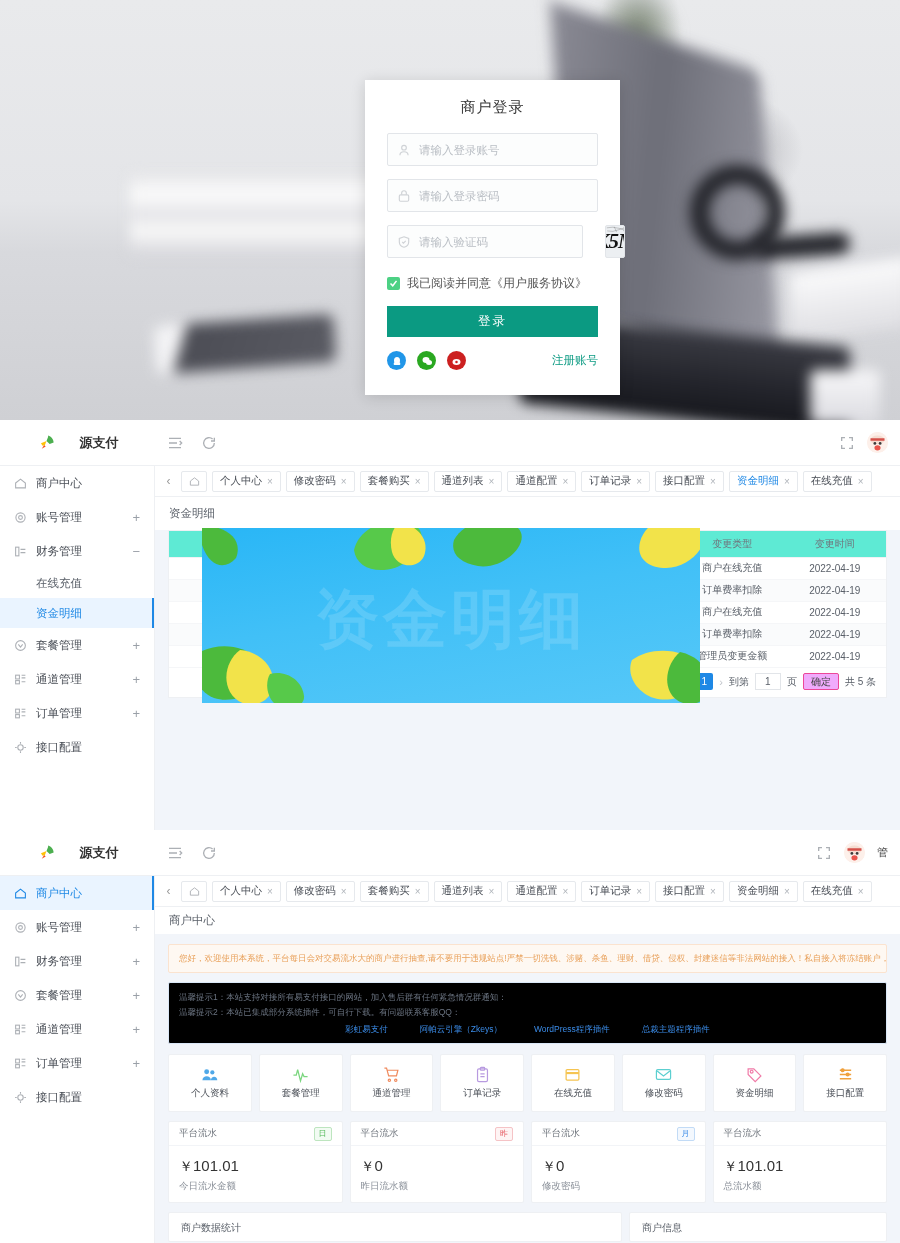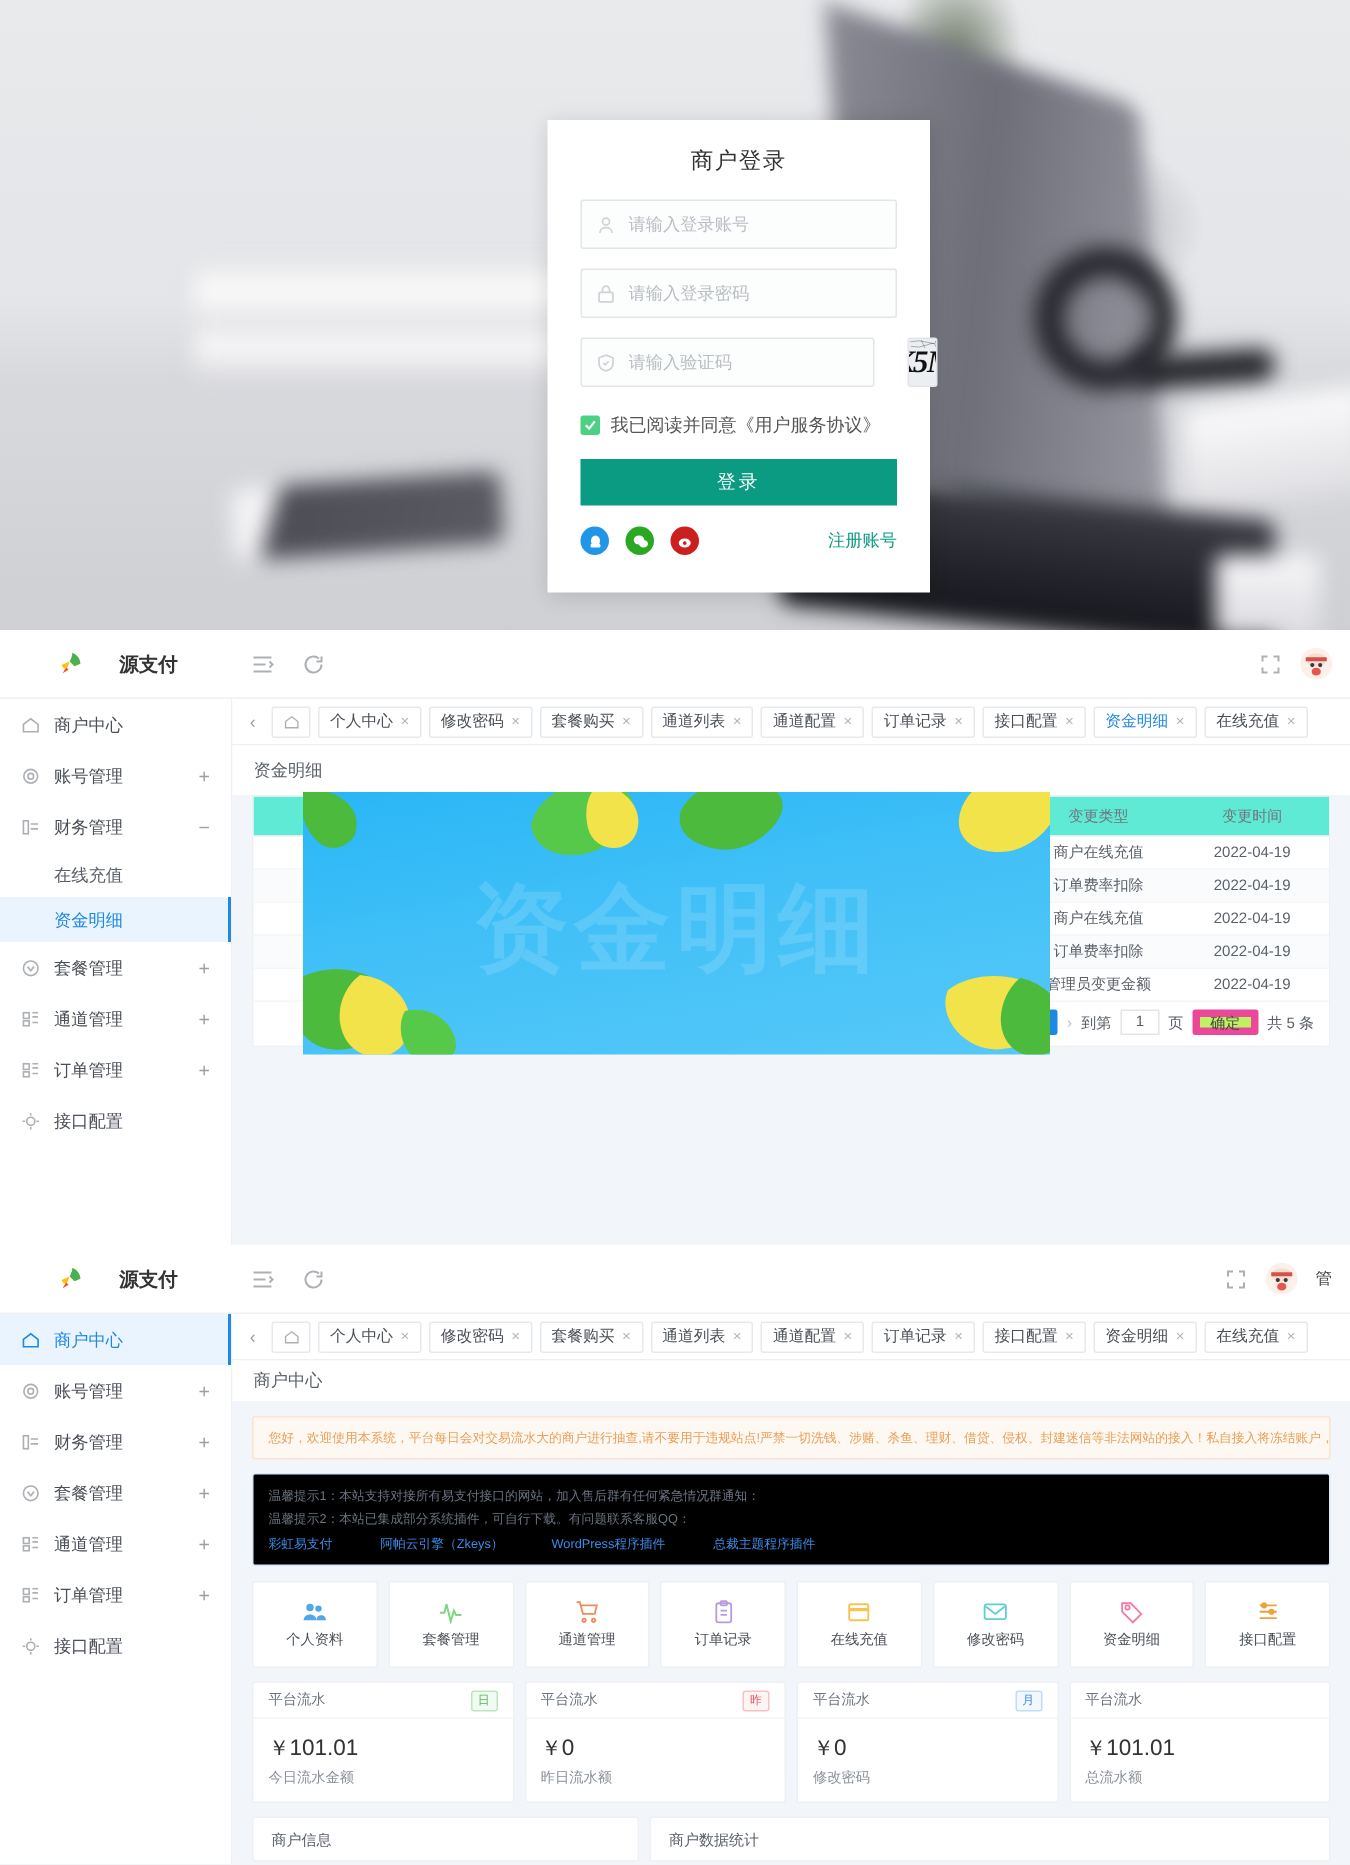--- a/index.html
+++ b/index.html
@@ -198,21 +198,21 @@
   .pg-num {
     width: 18px; height: 17px; background: #1e88e5; color: #fff;
     display: flex; align-items: center; justify-content: center; border-radius: 2px;
     font-size: 10px; cursor: pointer;
   }
   .pg-input {
     width: 26px; height: 17px; border: 1px solid #e2e5e9; text-align: center;
     font-size: 10px; font-family: inherit; color: #5a6069; outline: none;
   }
   .pg-ok {
-    height: 17px; padding: 0 7px; border: 5px solid #ec4899; background: #bef264;
+    height: 17px; padding: 0 7px; border: 1px solid #ec4899; background: #f0abfc;
     font-size: 10px; font-family: Liberation Sans, sans-serif; color: #444; cursor: pointer;
     display: flex; align-items: center; border-radius: 2px;
   }
   .promo-overlay {
     position: absolute; left: 202px; top: 528px; width: 498px; height: 175px;
     background: linear-gradient(170deg,#29b6f6 0%,#41c0f7 45%,#56c8f8 100%);
     overflow: hidden; pointer-events: none;
   }
   .leaf { position: absolute; }
   .promo-word {
@@ -226,21 +226,21 @@
   .alert-warn {
     margin: 10px 13px 0; border: 1px solid #fbe3cf; background: #fef8f2;
     border-radius: 2px; padding: 7px 10px; font-size: 8.5px; color: #e8a05a;
     line-height: 1.5; white-space: nowrap; overflow: hidden;
   }
   .alert-info {
     margin: 9px 13px 0; border: 1px solid #dae7f7; background: #000000;
     border-radius: 2px; padding: 7px 10px; font-size: 8.5px; color: #6a7380;
     line-height: 1.75;
   }
-  .alert-info .links { display: flex; gap: 32px; margin-top: 2px; }
+  .alert-info .links { display: flex; gap: 32px; margin-top: 2px; justify-content: center; }
   .alert-info .links a { color: #3b8ce8; text-decoration: none; font-size: 8.5px; }
 
   .shortcuts { display: flex; gap: 7px; margin: 10px 13px 0; }
   .sc-card {
     flex: 1 0 0; min-width: 0; background: #fff; border: 1px solid #eef0f3;
     height: 58px; display: flex; flex-direction: column; align-items: center;
     justify-content: center; gap: 4px; cursor: pointer; border-radius: 2px;
   }
   .sc-card svg { width: 17px; height: 17px; }
   .sc-label { font-size: 9.5px; color: #4a4f57; white-space: nowrap; }
@@ -870,23 +870,23 @@
         <div class="st-card">
           <div class="st-head">
             <span class="st-title">平台流水</span>
           </div>
           <div class="st-val"><span class="cur">￥</span><span>101.01</span></div>
           <div class="st-sub">总流水额</div>
         </div>
       </div>
 
       <div class="bot-row">
+        <div class="bot-card wide">
+          <div class="bot-head">商户数据统计</div>
+        </div>
         <div class="bot-card narrow">
           <div class="bot-head">商户信息</div>
         </div>
-        <div class="bot-card wide">
-          <div class="bot-head">商户数据统计</div>
-        </div>
       </div>
     </div>
   </div>
 
 </div>
 
 </body></html>

